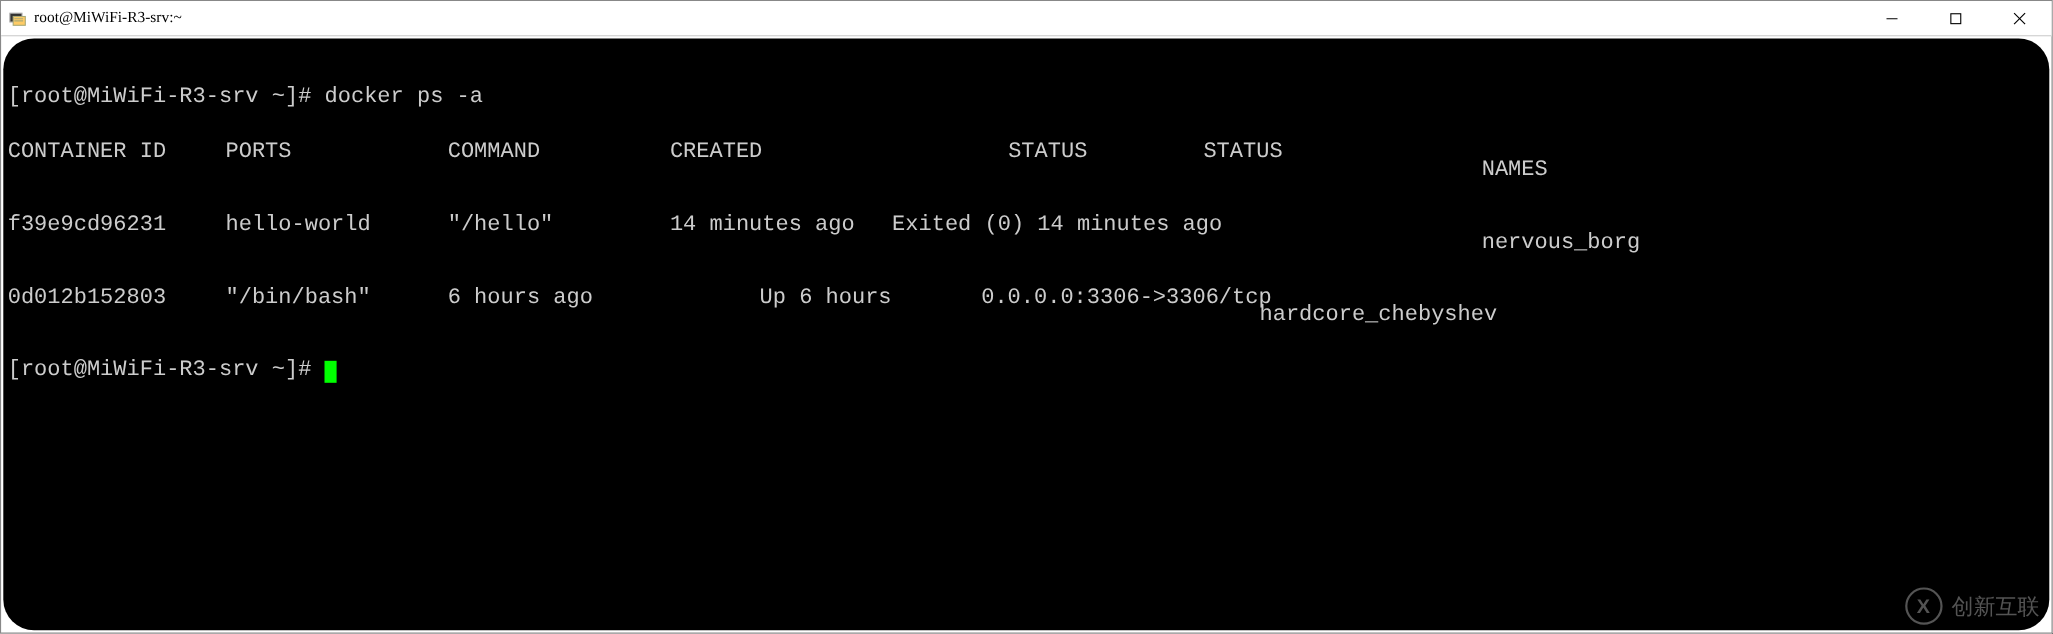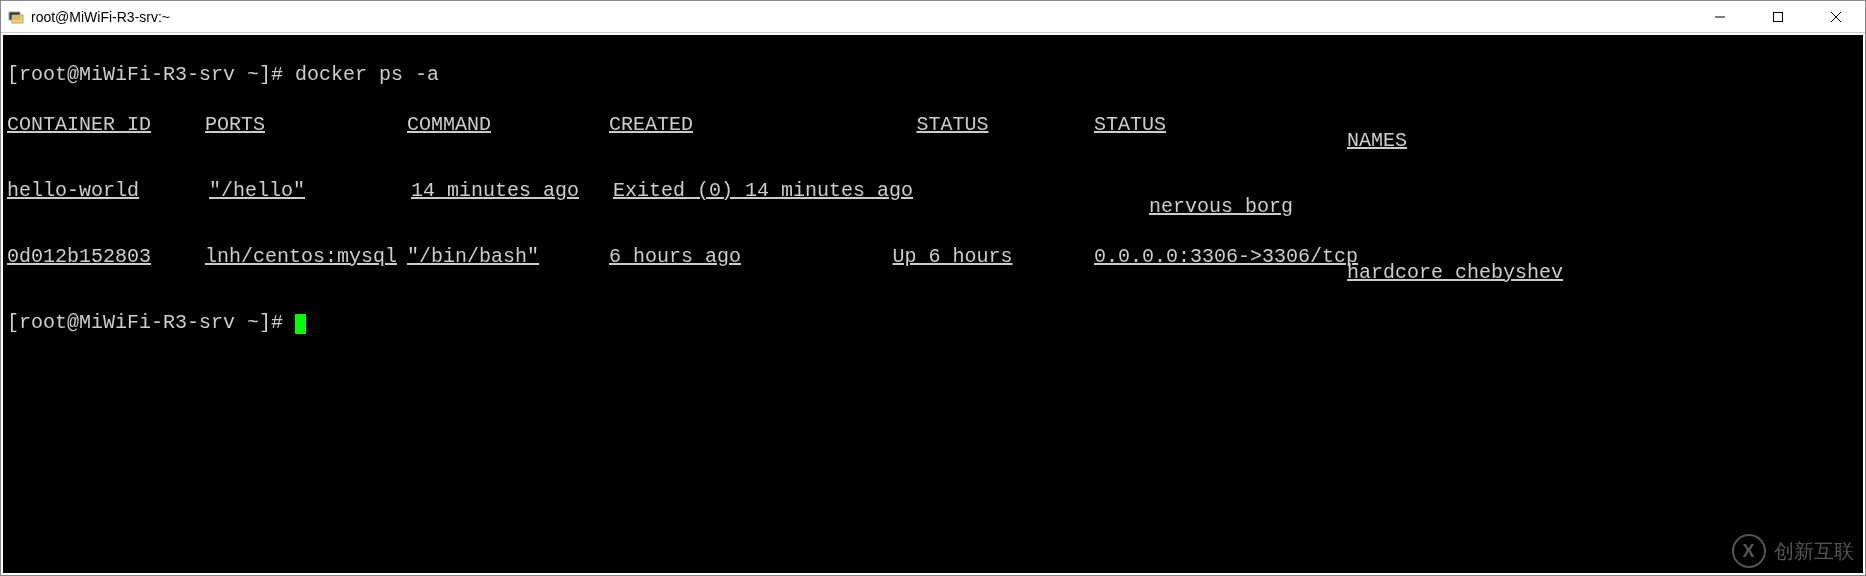--- a/index.html
+++ b/index.html
@@ -19,20 +19,21 @@
     flex-direction: column;
     background: #fff;
   }
   .titlebar {
     height: 32px;
     background: #fff;
     display: flex;
     align-items: center;
     padding-left: 6px;
     border-bottom: 1px solid #ccc;
+    font-family: Liberation Serif, serif;
   }
   .titlebar .app-icon {
     width: 18px; height: 18px;
     margin-right: 6px;
     display: flex;
     align-items: center;
     justify-content: center;
   }
   .titlebar .title {
     font-size: 14px;
@@ -53,36 +54,36 @@
   }
   .win-btn svg { display: block; }
 
   .terminal {
     flex: 1;
     background: #000;
     color: #ccc;
     font-family: "Courier New", Consolas, monospace;
     font-size: 20px;
     line-height: 1.25;
-    padding: 2px 4px;
+    padding: 16px 4px;
     white-space: pre;
     overflow: hidden;
     position: relative;
     margin: 2px;
+    border-radius: 28px;
   }
   .cursor {
     display: inline-block;
     width: 11px;
     height: 20px;
     background: #00ff00;
     vertical-align: text-bottom;
   }
   .cols {
     display: flex;
-    text-decoration: underline;
   }
   .col-id    { width: 198px; flex-shrink: 0; }
   .col-img   { width: 202px; flex-shrink: 0; }
   .col-cmd   { width: 202px; flex-shrink: 0; }
   .col-crt   { width: 202px; flex-shrink: 0; }
   .col-stat  { width: 283px; flex-shrink: 0; text-align: center; }
   .col-ports { width: 253px; flex-shrink: 0; }
   .col-names { flex: 1; margin-top: 16px; }
 
   .watermark {
@@ -140,22 +141,22 @@
             <line x1="1" y1="1" x2="11" y2="11" stroke="#000" stroke-width="1"></line>
             <line x1="11" y1="1" x2="1" y2="11" stroke="#000" stroke-width="1"></line>
           </svg>
       </div>
     </div>
   </div>
 
   <div class="terminal">
 <div><span>[root@MiWiFi-R3-srv ~]# </span><span>docker ps -a</span></div>
 <div class="cols"><span class="col-id">CONTAINER ID</span><span class="col-img">PORTS</span><span class="col-cmd">COMMAND</span><span class="col-crt">CREATED</span><span class="col-stat">STATUS</span><span class="col-ports">STATUS</span><span class="col-names">NAMES</span></div>
-<div class="cols"><span class="col-img">hello-world</span><span class="col-cmd">"/hello"</span><span class="col-crt">14 minutes ago</span><span class="col-stat">Exited (0) 14 minutes ago</span><span class="col-ports"></span><span class="col-names">nervous_borg</span></div>
-<div class="cols"><span class="col-id">0d012b152803</span><span class="col-img">lnh/centos:mysql</span><span class="col-cmd">"/bin/bash"</span><span class="col-crt">6 hours ago</span><span class="col-stat">Up 6 hours</span><span class="col-ports">0.0.0.0:3306-&gt;3306/tcp</span><span class="col-names">hardcore_chebyshev</span></div>
+<div class="cols"><span class="col-id">f39e9cd96231</span><span class="col-img">hello-world</span><span class="col-cmd">"/hello"</span><span class="col-crt">14 minutes ago</span><span class="col-stat">Exited (0) 14 minutes ago</span><span class="col-ports"></span><span class="col-names">nervous_borg</span></div>
+<div class="cols"><span class="col-id">0d012b152803</span><span class="col-cmd">"/bin/bash"</span><span class="col-crt">6 hours ago</span><span class="col-stat">Up 6 hours</span><span class="col-ports">0.0.0.0:3306-&gt;3306/tcp</span><span class="col-names">hardcore_chebyshev</span></div>
 <div><span>[root@MiWiFi-R3-srv ~]# </span><span class="cursor"></span></div>
   </div>
 </div>
 
 <div class="watermark">
   <span class="logo">X</span>
   <span class="txt">创新互联</span>
 </div>
 
 </body></html>

